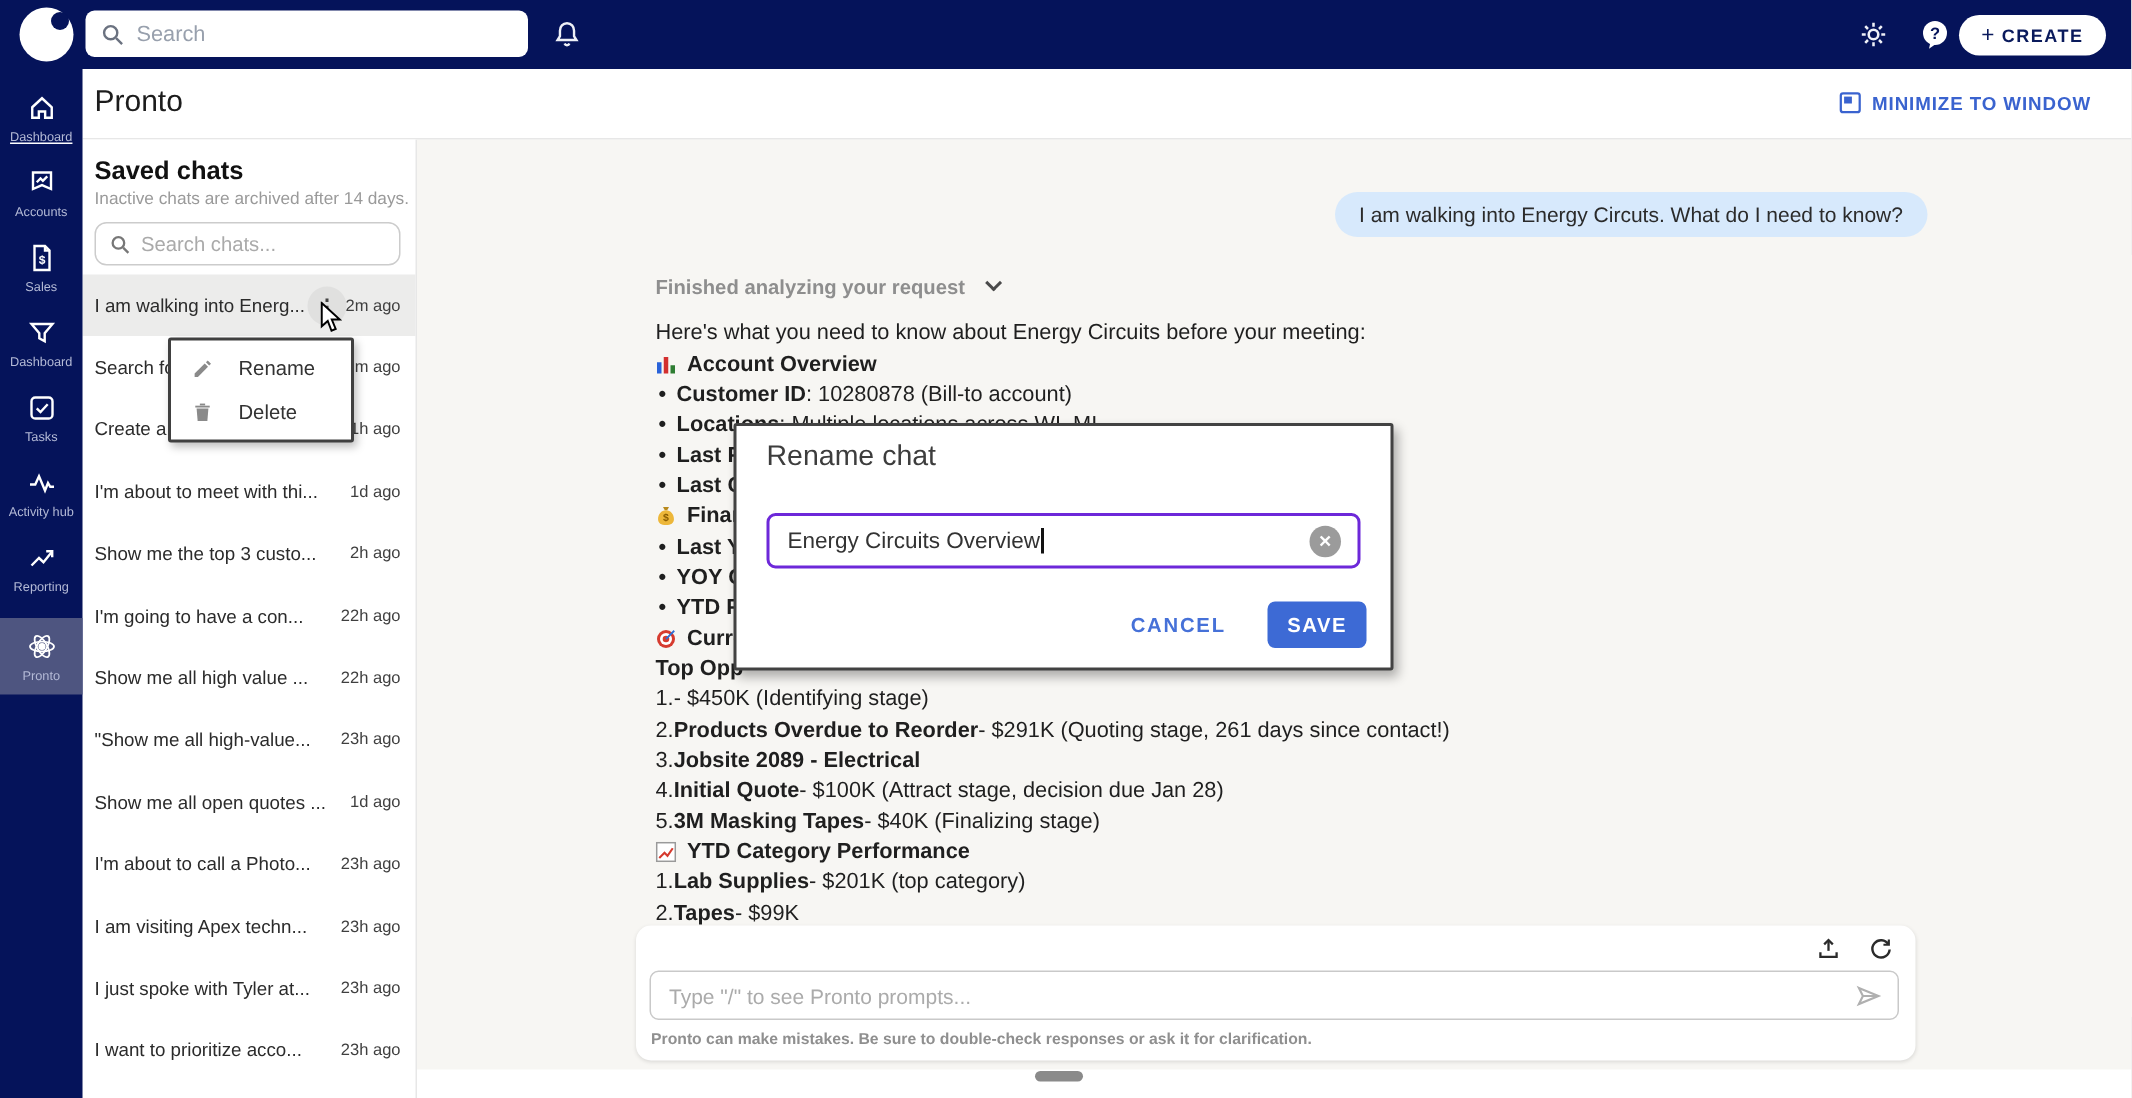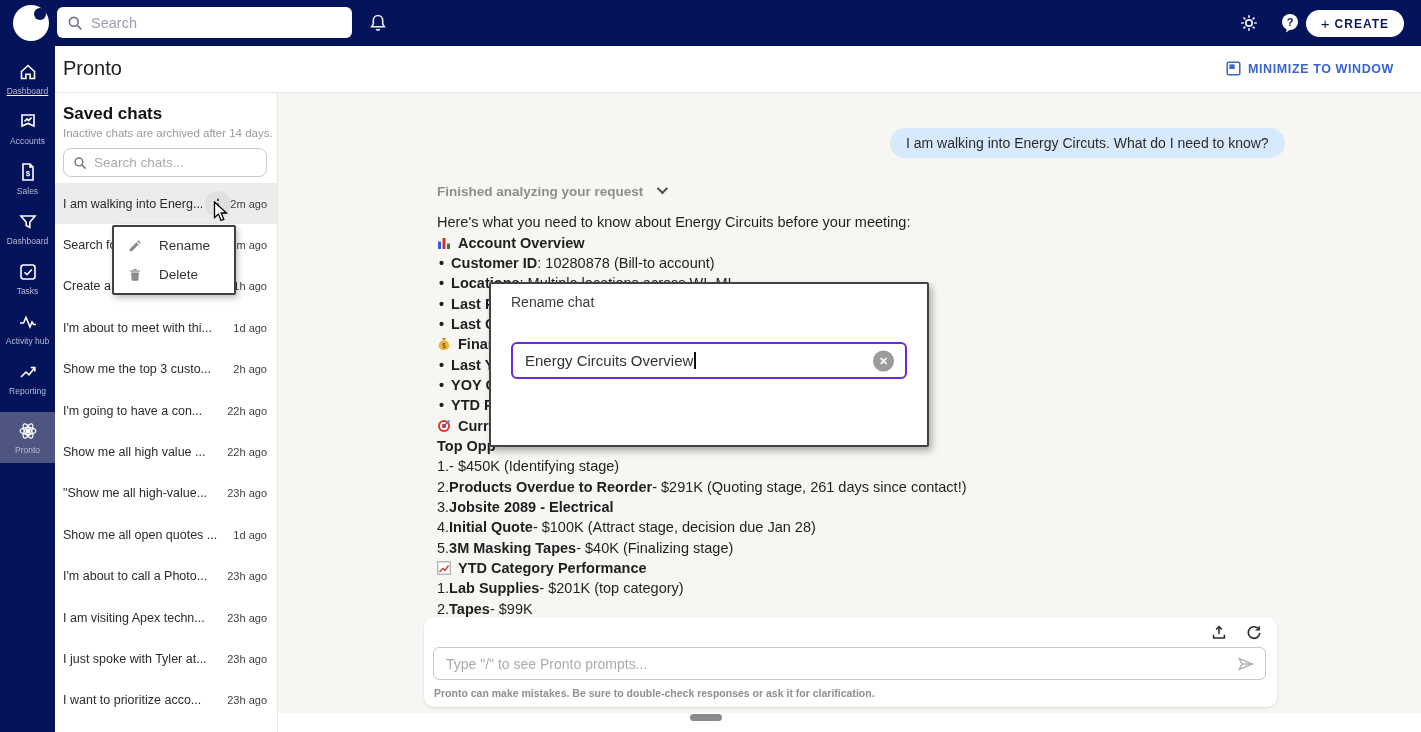--- a/index.html
+++ b/index.html
@@ -53,21 +53,21 @@
   .status-row{position:absolute;left:159px;top:91px;display:flex;align-items:center;gap:14px;color:#8e8e8e;font-size:13.5px;font-weight:600;}
   .chev{width:8px;height:8px;border-right:2px solid #4a4a4a;border-bottom:2px solid #4a4a4a;transform:rotate(45deg) translateY(-2px);margin-top:-4px;}
   .message{position:absolute;left:159px;top:119px;width:830px;}
   .msg-line{height:20.35px;display:flex;align-items:center;font-size:14.5px;color:#1f1f1f;white-space:nowrap;}
   .msg-line .b{font-weight:bold;}
   .msg-line .blt{margin:0 7px 0 2px;font-weight:bold;}
   .msg-line .ic{width:14px;height:14px;margin-right:7px;flex:none;}
 
   
   .modal{position:absolute;left:489px;top:282px;width:440px;height:165px;background:#fff;border:2px solid #424242;border-radius:2px;box-shadow:3px 4px 7px rgba(0,0,0,.3);z-index:50;}
-  .modal-title{position:absolute;left:20px;top:10px;font-size:14px;color:#3d3d3d;}
+  .modal-title{position:absolute;left:20px;top:10px;font-size:19px;color:#3d3d3d;}
   .modal-input{position:absolute;left:20px;top:58px;width:396px;height:37px;border:2px solid #6d28d9;border-radius:6px;display:flex;align-items:center;padding:0 40px 0 12px;font-size:15px;color:#333;}
   .caret{display:inline-block;width:1.5px;height:17px;background:#111;margin-left:1px;}
   .clear-btn{position:absolute;right:11px;top:50%;transform:translateY(-50%);width:21px;height:21px;border-radius:50%;background:#9b9b9b;color:#fff;font-size:11px;font-weight:bold;display:flex;align-items:center;justify-content:center;cursor:pointer;}
   .modal-actions{position:absolute;right:16px;bottom:13px;display:flex;align-items:center;gap:22px;}
   .cancel-btn{background:none;border:none;color:#4671d8;font-size:13.5px;font-weight:bold;letter-spacing:1.2px;cursor:pointer;}
   .save-btn{background:#3d6ad5;border:none;color:#fff;font-size:13.5px;font-weight:bold;letter-spacing:1px;padding:8px 13px;border-radius:5px;cursor:pointer;}
 
   
   .composer{position:absolute;left:146px;top:524px;width:853px;height:90px;background:#fff;border-radius:10px;box-shadow:0 1px 3px rgba(0,0,0,.12);z-index:10;}
   .comp-actions{position:absolute;right:14px;top:7px;display:flex;gap:17px;color:#2b2b2b;}
@@ -407,20 +407,24 @@
     <div class="scroll-pill"></div>
   </div>
 
   <div class="modal">
     <div class="modal-title">Rename chat</div>
     <div class="modal-input">
       <span>Energy Circuits Overview</span>
         <span class="caret"></span>
       <span class="clear-btn">✕</span>
     </div>
+    <div class="modal-actions">
+      <button class="cancel-btn">CANCEL</button>
+      <button class="save-btn">SAVE</button>
+    </div>
   </div>
 
   <div class="cursor">
     <svg width="16" height="22" viewBox="0 0 16 22">
         <path d="M1.5 1 L1.5 16.5 L5.5 13 L8 19.5 L10.8 18.3 L8.2 12 L13.5 12 Z" fill="#fff" stroke="#000" stroke-width="1.3"></path>
       </svg>
   </div>
 
 </div>
 

